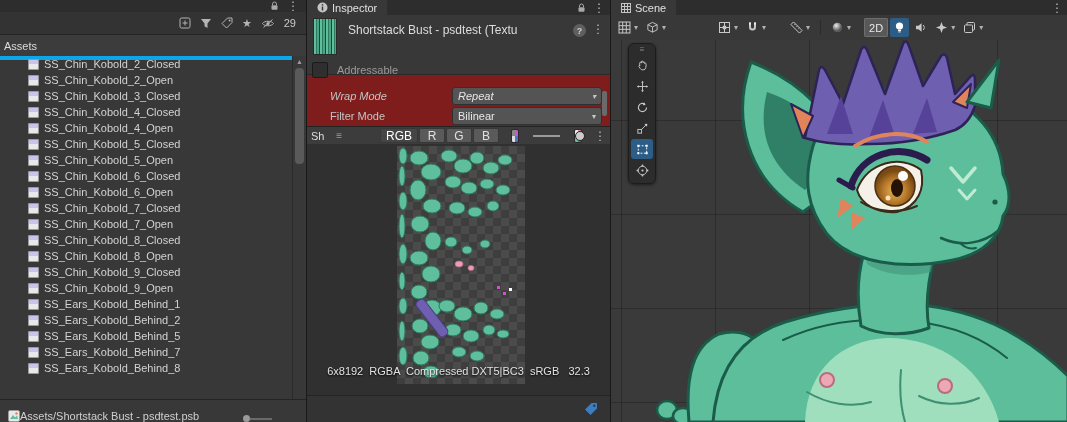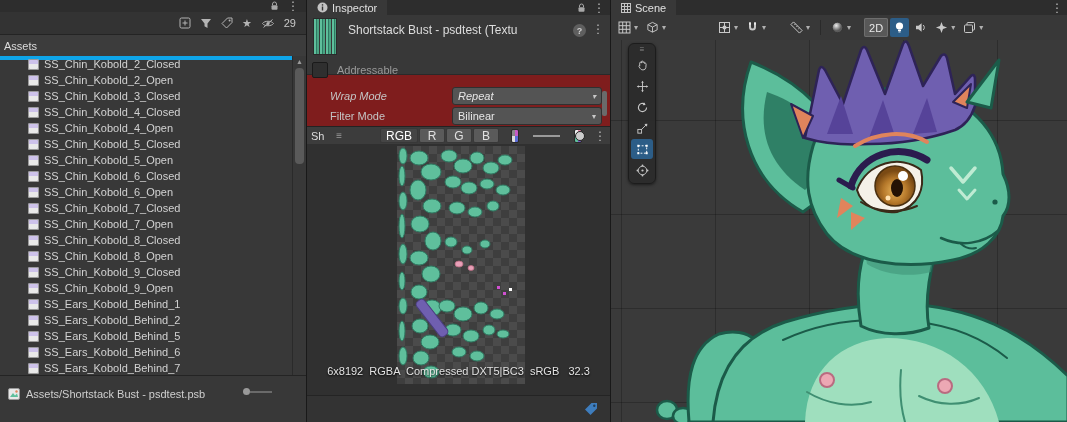--- a/index.html
+++ b/index.html
@@ -18,21 +18,21 @@
   .proj-header{height:21px;background:#3c3c3c;border-bottom:4px solid #0ea5e9;display:flex;align-items:center;padding:0 4px;color:#dcdcdc;}
   .asset-list{position:absolute;top:56px;bottom:22px;left:0;right:13px;overflow:hidden;}
   .asset-row{height:16px;display:flex;align-items:center;gap:5px;padding-left:28px;white-space:nowrap;color:#d2d2d2;}
   .asset-icon{flex:0 0 auto;width:11px;height:11px;border-radius:2px;
       background:linear-gradient(180deg,#cdc2ea 0 45%,#e9e9e9 45% 100%);
       box-shadow:inset 0 0 0 1px #9a9a9a;}
   .proj-scroll{position:absolute;top:56px;bottom:22px;right:0;width:13px;background:#383838;border-left:1px solid #2a2a2a;}
   .proj-scroll .up{height:10px;display:flex;align-items:center;justify-content:center;color:#9a9a9a;font-size:7px;}
   .proj-scroll .thumb{position:absolute;left:2px;right:2px;top:12px;height:96px;background:#5a5a5a;border-radius:4px;}
   .proj-status{position:absolute;left:0;right:0;bottom:0;height:22px;background:#383838;border-top:1px solid #242424;
-      display:flex;align-items:flex-start;gap:6px;padding:12px 8px;color:#cfcfcf;}
+      display:flex;align-items:flex-end;gap:0;padding:0 8px;color:#cfcfcf;}
   .mini-slider{display:flex;align-items:center;margin-left:auto;margin-right:26px;}
   .mini-slider .knob{width:7px;height:7px;border-radius:50%;background:#9a9a9a;}
   .mini-slider .track{width:22px;height:2px;background:#6a6a6a;}
 
   
   .tabbar{height:15px;background:#2d2d2d;display:flex;align-items:center;position:relative;}
   .tab{height:15px;display:inline-flex;align-items:center;gap:4px;padding:0 10px;background:#383838;color:#e0e0e0;}
   .tabbar .right{position:absolute;right:5px;top:0;height:15px;display:flex;align-items:center;gap:7px;}
 
   
@@ -236,24 +236,20 @@
         <div class="asset-row">
           <span class="asset-icon"></span>
           <span class="asset-label">SS_Ears_Kobold_Behind_2</span>
         </div>
 
         <div class="asset-row">
           <span class="asset-icon"></span>
           <span class="asset-label">SS_Ears_Kobold_Behind_5</span>
         </div>
 
-        <div class="asset-row">
-          <span class="asset-icon"></span>
-          <span class="asset-label">SS_Ears_Kobold_Behind_6</span>
-        </div>
 
         <div class="asset-row">
           <span class="asset-icon"></span>
           <span class="asset-label">SS_Ears_Kobold_Behind_7</span>
         </div>
 
         <div class="asset-row">
           <span class="asset-icon"></span>
           <span class="asset-label">SS_Ears_Kobold_Behind_8</span>
         </div>

